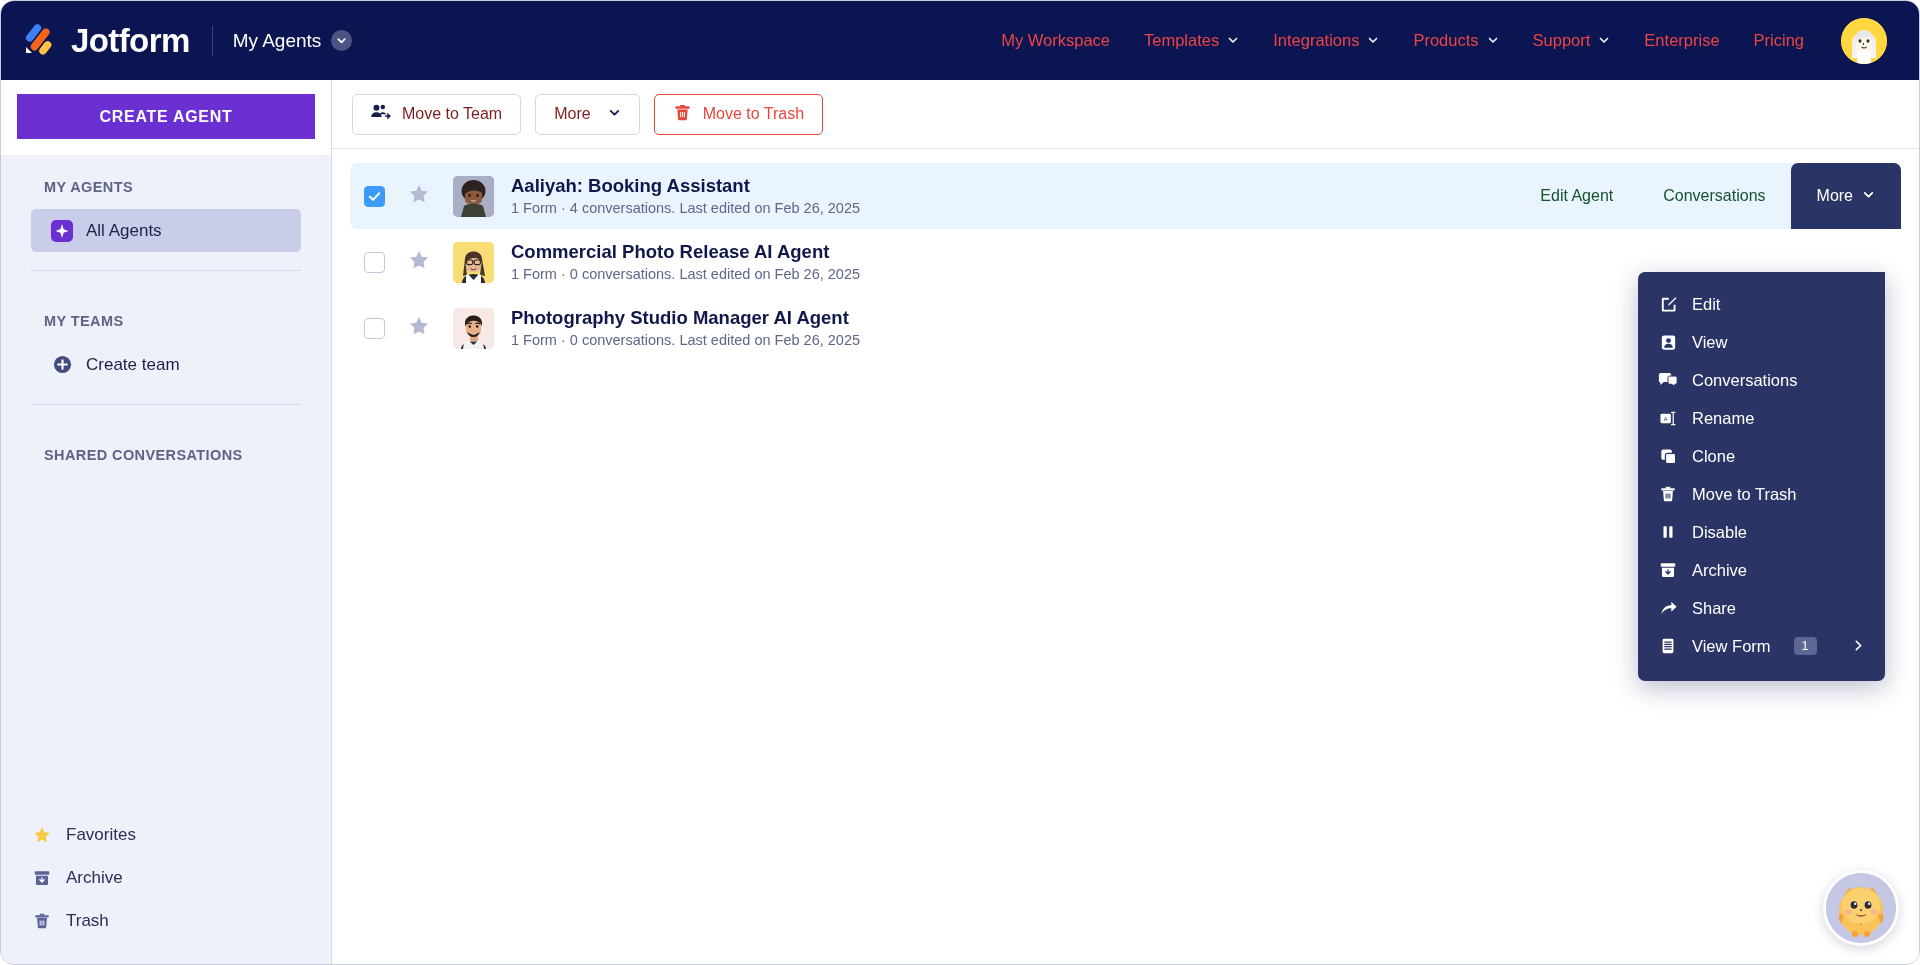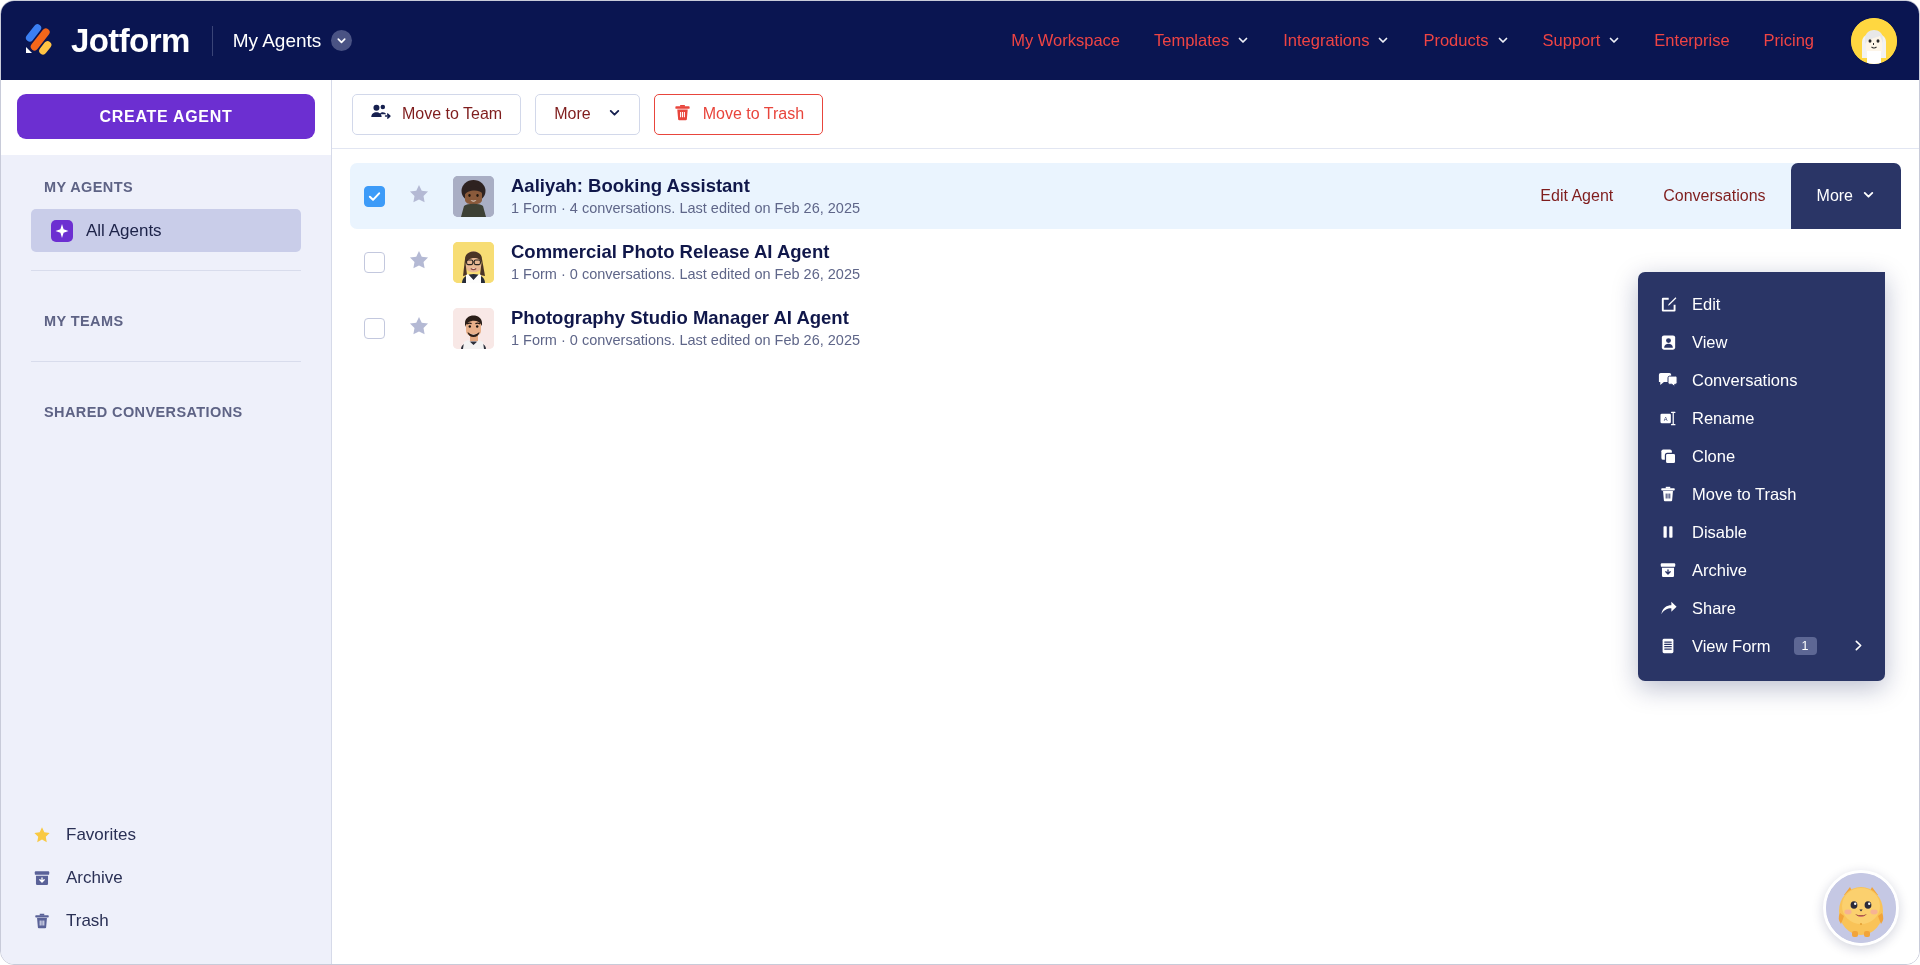--- a/index.html
+++ b/index.html
@@ -19,21 +19,21 @@
     overflow: hidden;
     background: #ffffff;
   }
 
   
   .header {
     position: absolute; top: 0; left: 0; right: 0;
     height: 79px;
     background: #0a1551;
     display: flex; align-items: center;
-    padding: 0 20px 0 20px;
+    padding: 0 30px 0 20px;
   }
   .brand { display: flex; align-items: center; gap: 14px; }
   .logo-mark { width: 36px; height: 36px; position: relative; }
   .logo-word {
     color: #ffffff; font-size: 33px; font-weight: bold;
     letter-spacing: -0.6px;
   }
   .hdr-divider {
     width: 1px; height: 30px; background: #3a4477;
     margin: 0 20px 0 22px;
@@ -68,21 +68,21 @@
 
   
   .sidebar {
     width: 331px; flex: none;
     background: #eef0fa;
     border-right: 1px solid #d6dae9;
     display: flex; flex-direction: column;
   }
   .create-wrap { background: #ffffff; padding: 14px 16px 16px 16px; }
   .btn-create {
-    width: 100%; height: 45px; border-radius: 9px;
+    width: 100%; height: 45px; border-radius: 0;
     background: #6c2fd1; color: #ffffff;
     font-size: 16px; font-weight: bold; letter-spacing: 0.7px;
     border: none; cursor: pointer;
     font-family: "Liberation Sans", sans-serif;
   }
   .sb-section { padding: 18px 20px 0 20px; }
   .sb-title {
     color: #5e6385; font-size: 14.5px; font-weight: bold;
     letter-spacing: 0.4px; padding: 6px 23px 14px 23px;
   }
@@ -145,21 +145,21 @@
     line-height: 1.28; white-space: nowrap;
   }
   .row-meta {
     color: #5f6689; font-size: 14.5px; line-height: 1.35;
     white-space: nowrap; margin-top: 1px;
   }
   .row-actions {
     margin-left: auto; display: flex; align-items: center; height: 100%;
   }
   .act {
-    color: #7f1d1d; font-size: 16px; font-weight: 500;
+    color: #14532d; font-size: 16px; font-weight: 500;
     padding: 0 25px; height: 100%; display: flex; align-items: center;
     cursor: pointer; white-space: nowrap;
   }
   .act.more {
     background: #2a3566; color: #ffffff;
     border-radius: 7px 7px 0 0; gap: 9px;
     padding: 0 26px; min-width: 96px; justify-content: center;
   }
 
   
@@ -299,20 +299,29 @@
             </svg>
           </span>
           <span>All Agents</span>
         </div>
       </div>
 
       <div class="sb-sep"></div>
 
       <div class="sb-section">
         <div class="sb-title">MY TEAMS</div>
+        <div class="sb-item">
+          <span class="sb-icon">
+            <svg width="19" height="19" viewBox="0 0 20 20">
+              <circle cx="10" cy="10" r="9" fill="#434c7e"></circle>
+              <path d="M10 5.5 L10 14.5 M5.5 10 L14.5 10" stroke="#ffffff" stroke-width="2.3" stroke-linecap="round"></path>
+            </svg>
+          </span>
+          <span>Create team</span>
+        </div>
       </div>
 
       <div class="sb-sep"></div>
 
       <div class="sb-section">
         <div class="sb-title">SHARED CONVERSATIONS</div>
       </div>
 
       <div class="sb-spacer"></div>
 

